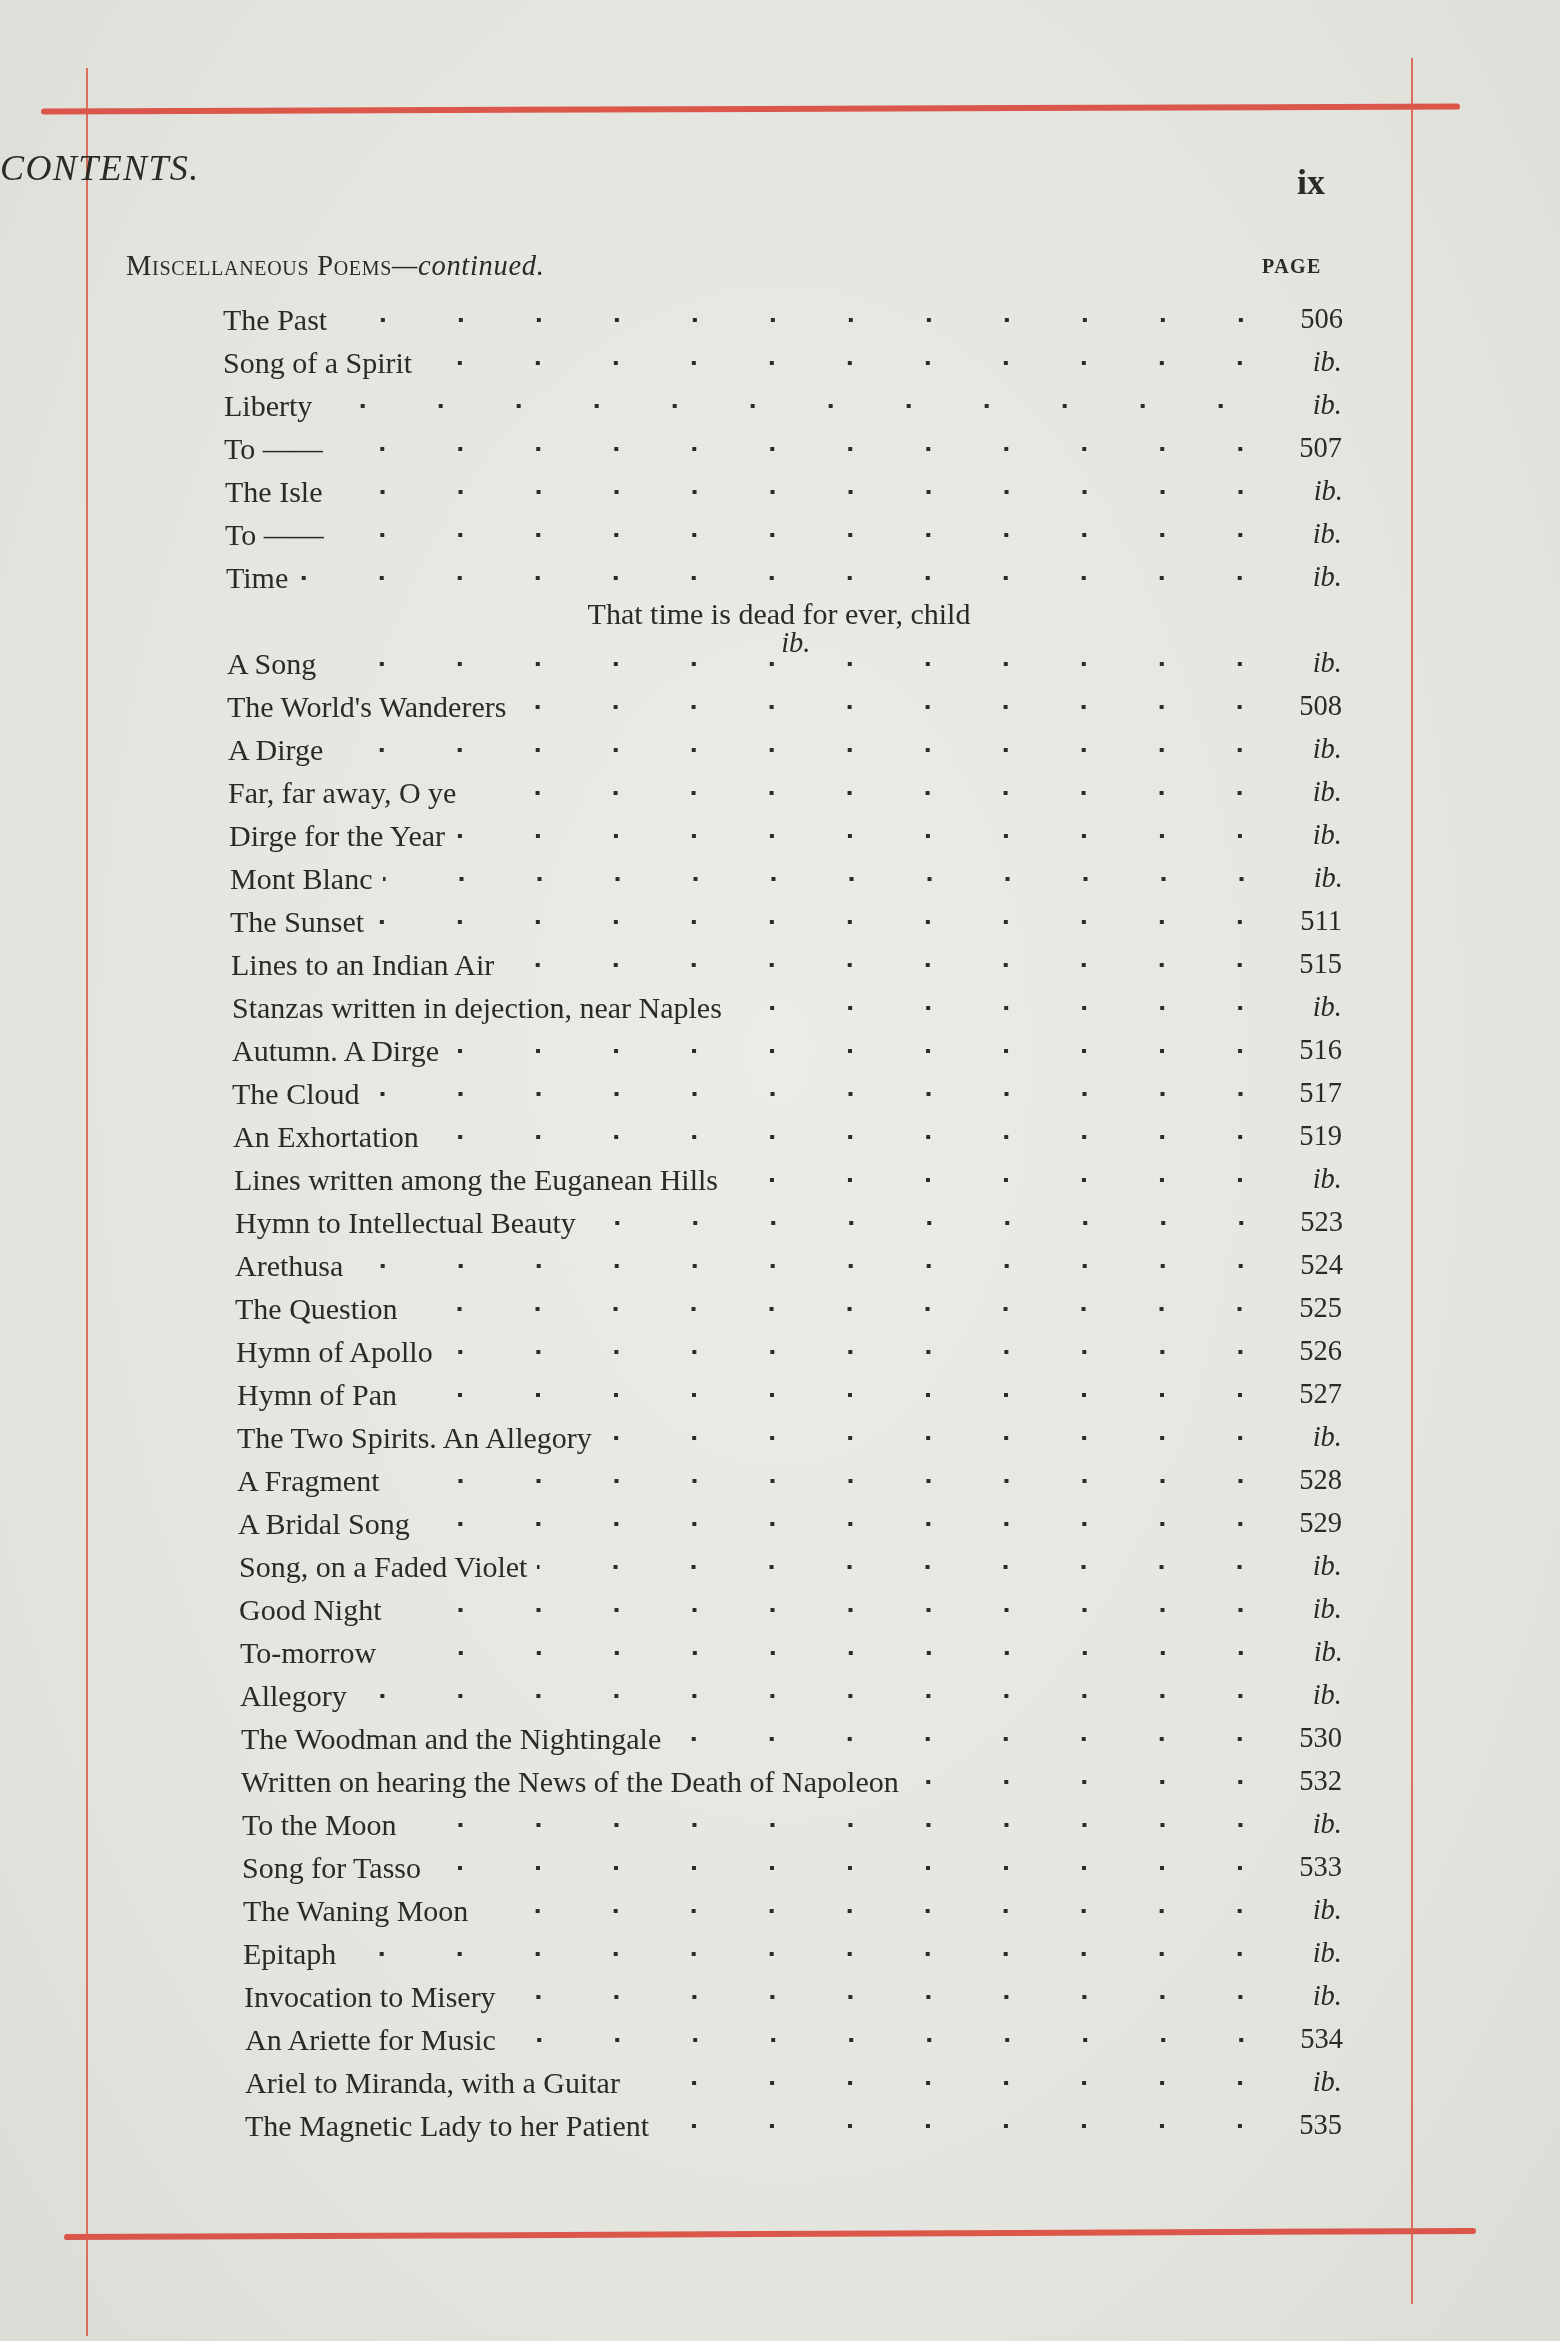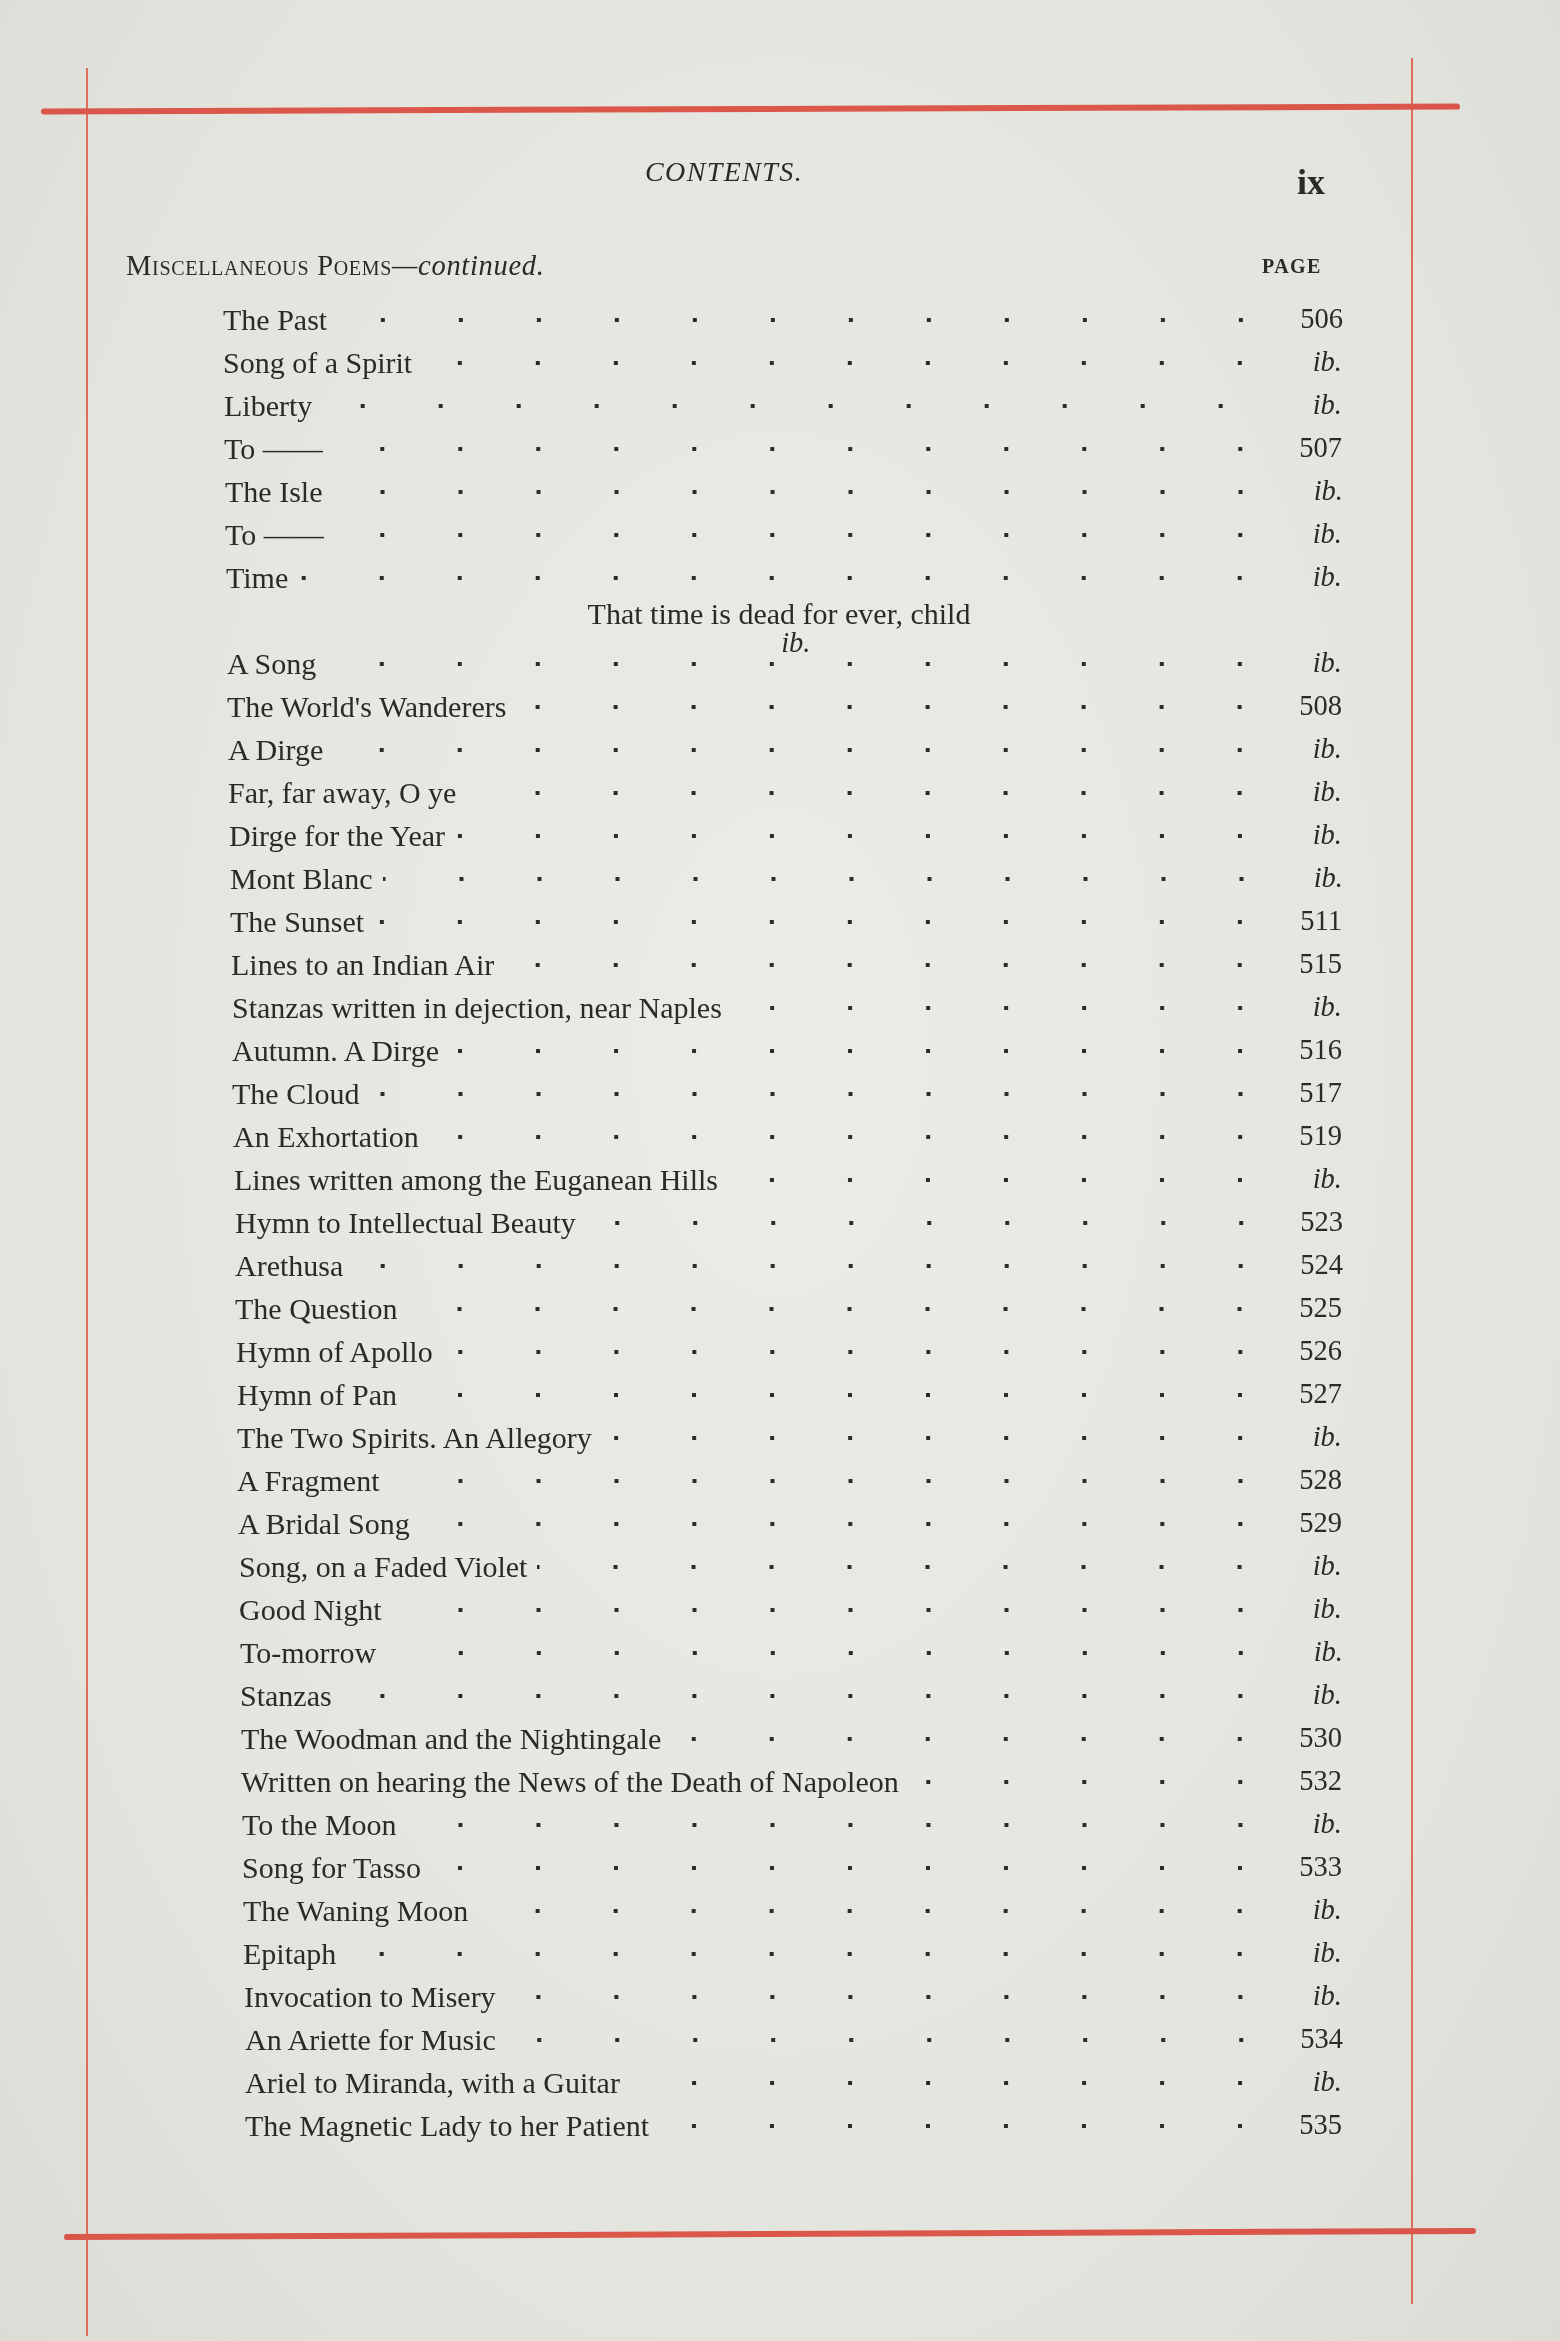--- a/index.html
+++ b/index.html
@@ -9,22 +9,22 @@
     font-family: "Liberation Serif", "DejaVu Serif", serif;
     color: #2a2a26;
   }
   .page-bg {
     position: absolute; left: 0; top: 0; width: 1560px; height: 2342px;
     background: radial-gradient(ellipse at 50% 45%, #ebebe7 0%, #e4e4df 70%, #dcdcd6 100%);
   }
   .rule-h { position: absolute; height: 6.4px; background: #d9473a; border-radius: 2.9px; opacity: 0.9; }
   .rule-v { position: absolute; width: 2.1px; background: #d95a45; opacity: 0.85; }
   .running-head {
-    position: absolute; top: 156px; left: 0; width: 1448px; text-align: center;
-    font-style: italic; font-size: 28px; letter-spacing: 1.4px;
+    position: absolute; top: 147px; left: 0; width: 1448px; text-align: left;
+    font-style: italic; font-size: 36px; letter-spacing: 1.4px;
   }
   .folio { position: absolute; top: 161px; left: 1297px; font-size: 36px; font-weight: bold; }
   .section-head {
     position: absolute; top: 250px; left: 126px; font-size: 28.5px;
     font-variant: small-caps; letter-spacing: 0.7px;
   }
   .section-head .cont { font-style: italic; font-variant: normal; }
   .page-col-label {
     position: absolute; top: 255px; left: 1262px; font-size: 20px; font-weight: bold; letter-spacing: 1.4px;
   }
@@ -216,21 +216,21 @@
       <span class="title">Good Night</span>
       <span class="leader"></span>
       <span class="pg ib">ib.</span>
     </div>
     <div class="entry" style="padding-left: 240px; padding-right: 218px; width: 1103px;">
       <span class="title">To-morrow</span>
       <span class="leader"></span>
       <span class="pg ib">ib.</span>
     </div>
     <div class="entry" style="padding-left: 240px; padding-right: 218px; width: 1102px;">
-      <span class="title">Stanzas</span>
+      <span class="title">Allegory</span>
       <span class="leader"></span>
       <span class="pg ib">ib.</span>
     </div>
     <div class="entry" style="padding-left: 241px; padding-right: 218px; width: 1101px;">
       <span class="title">The Woodman and the Nightingale</span>
       <span class="leader"></span>
       <span class="pg">530</span>
     </div>
     <div class="entry" style="padding-left: 241px; padding-right: 218px; width: 1101px;">
       <span class="title">Written on hearing the News of the Death of Napoleon</span>

